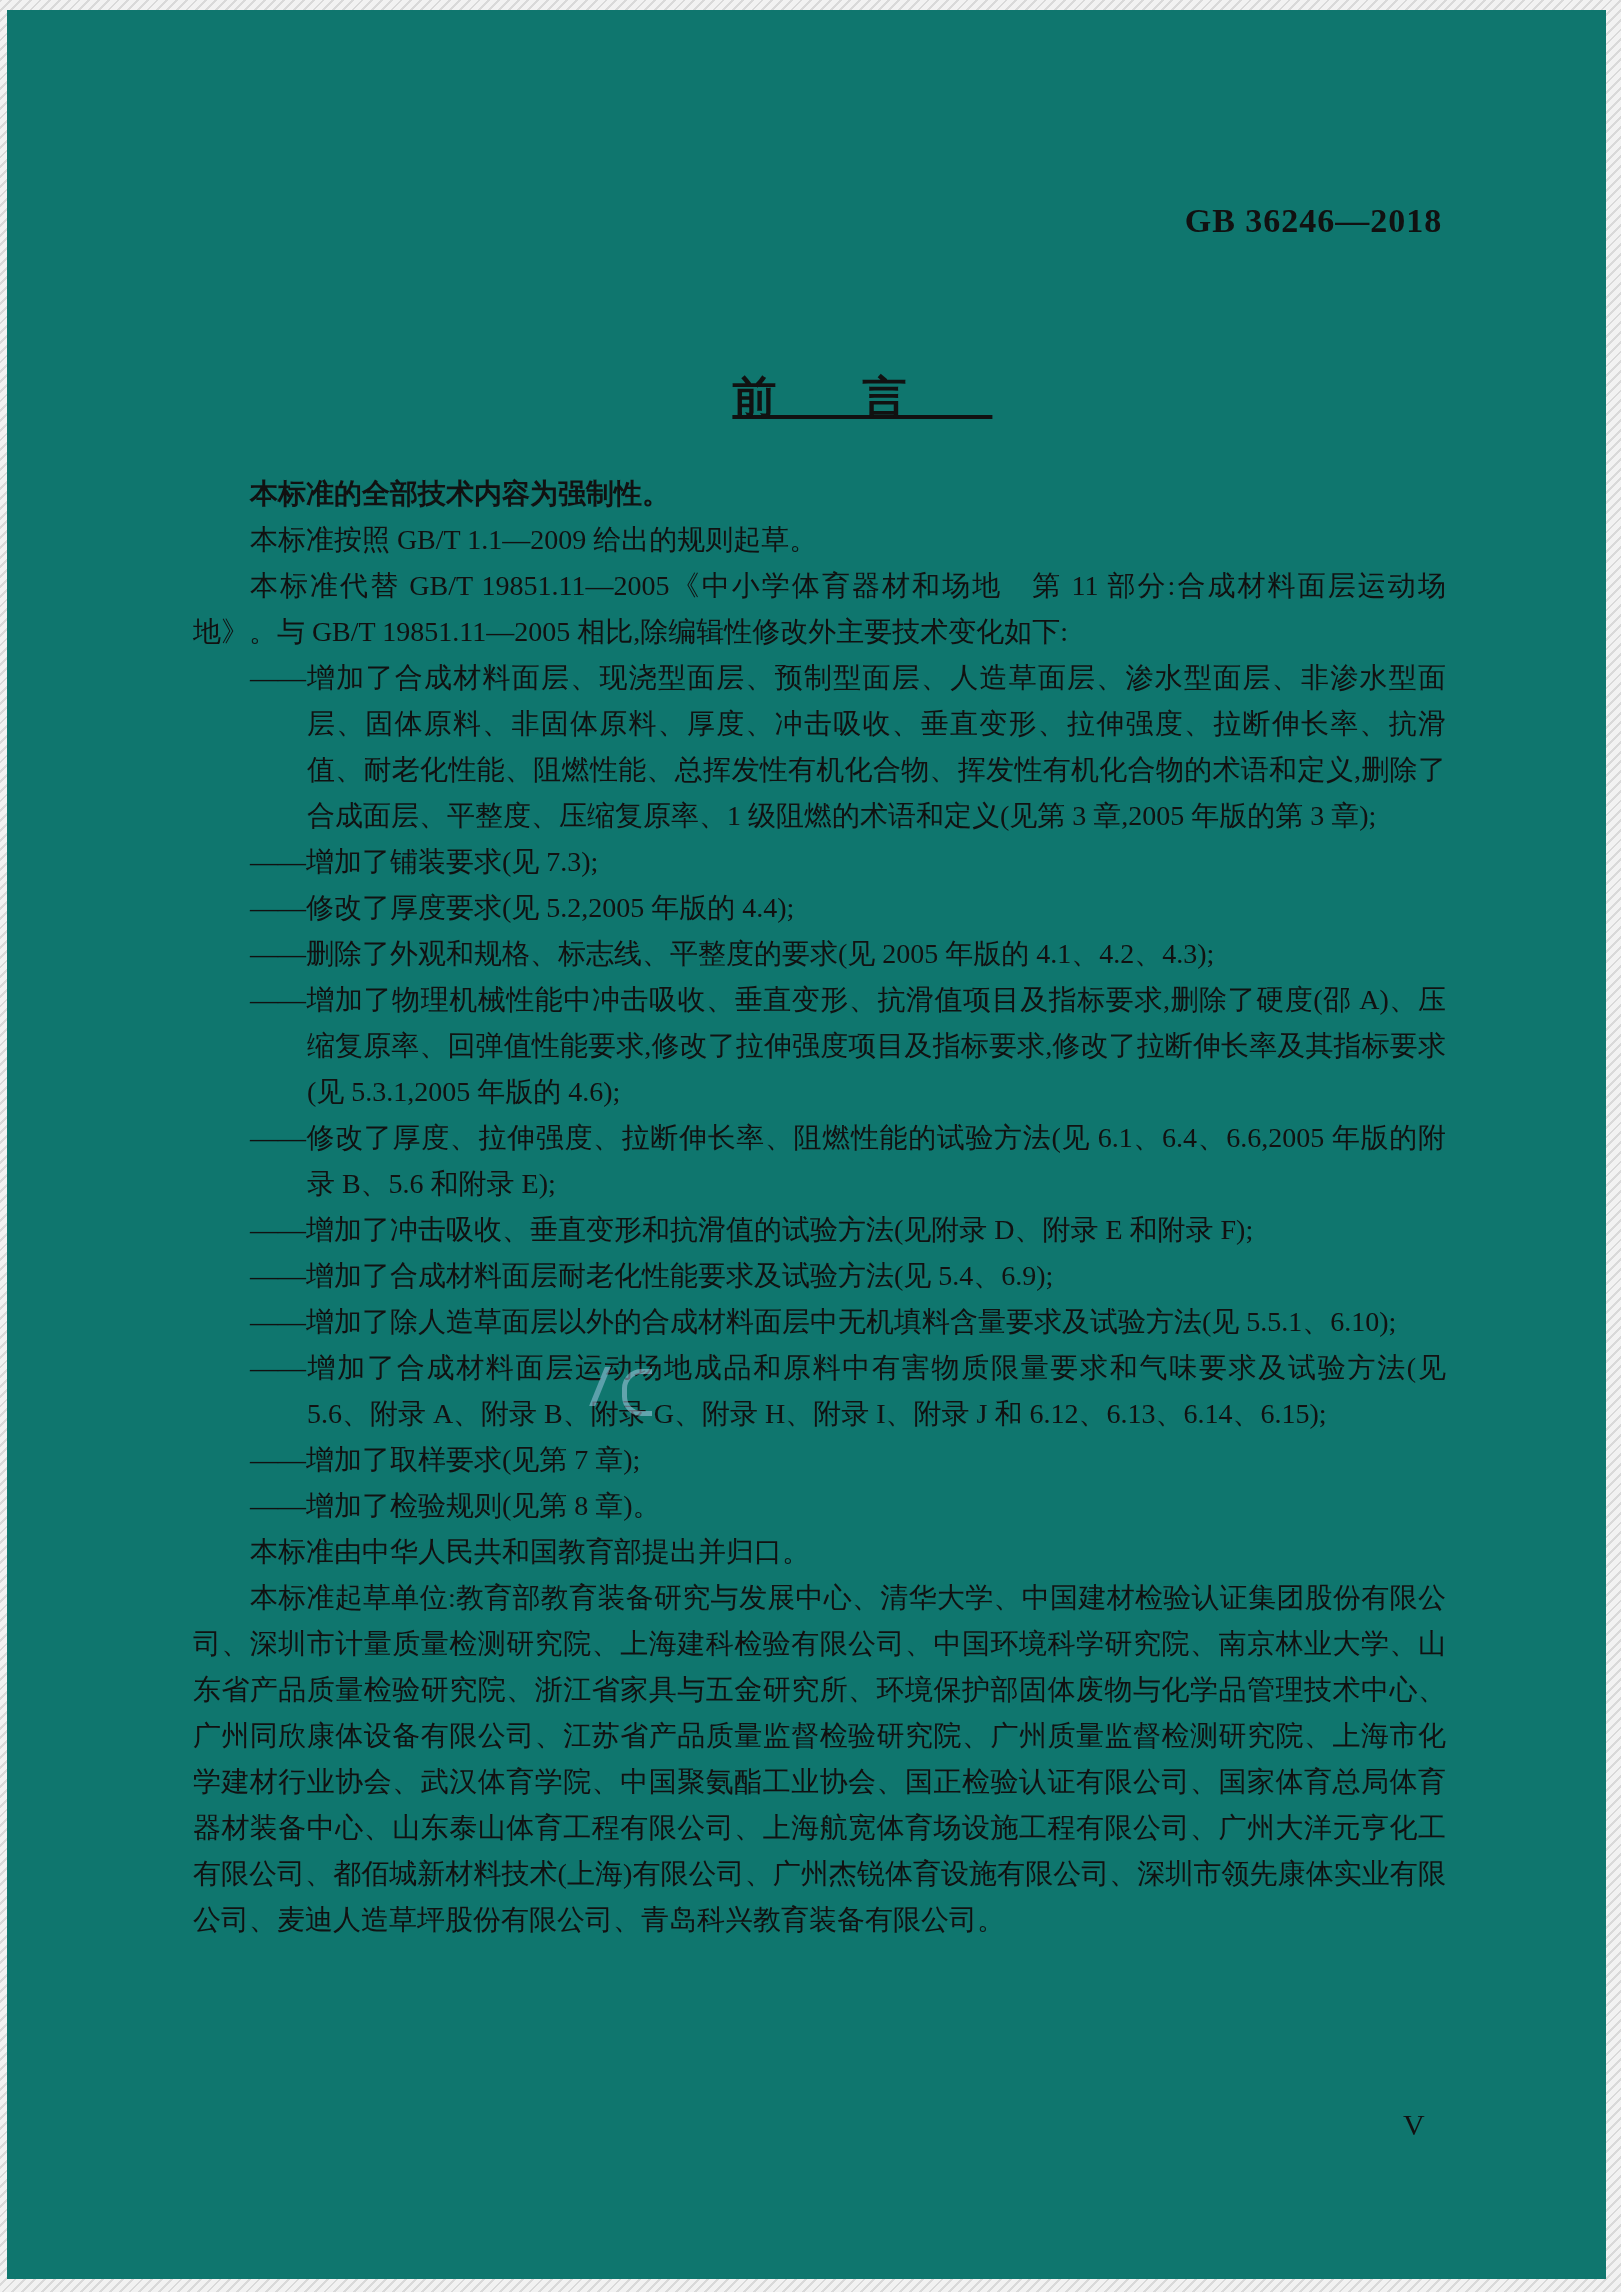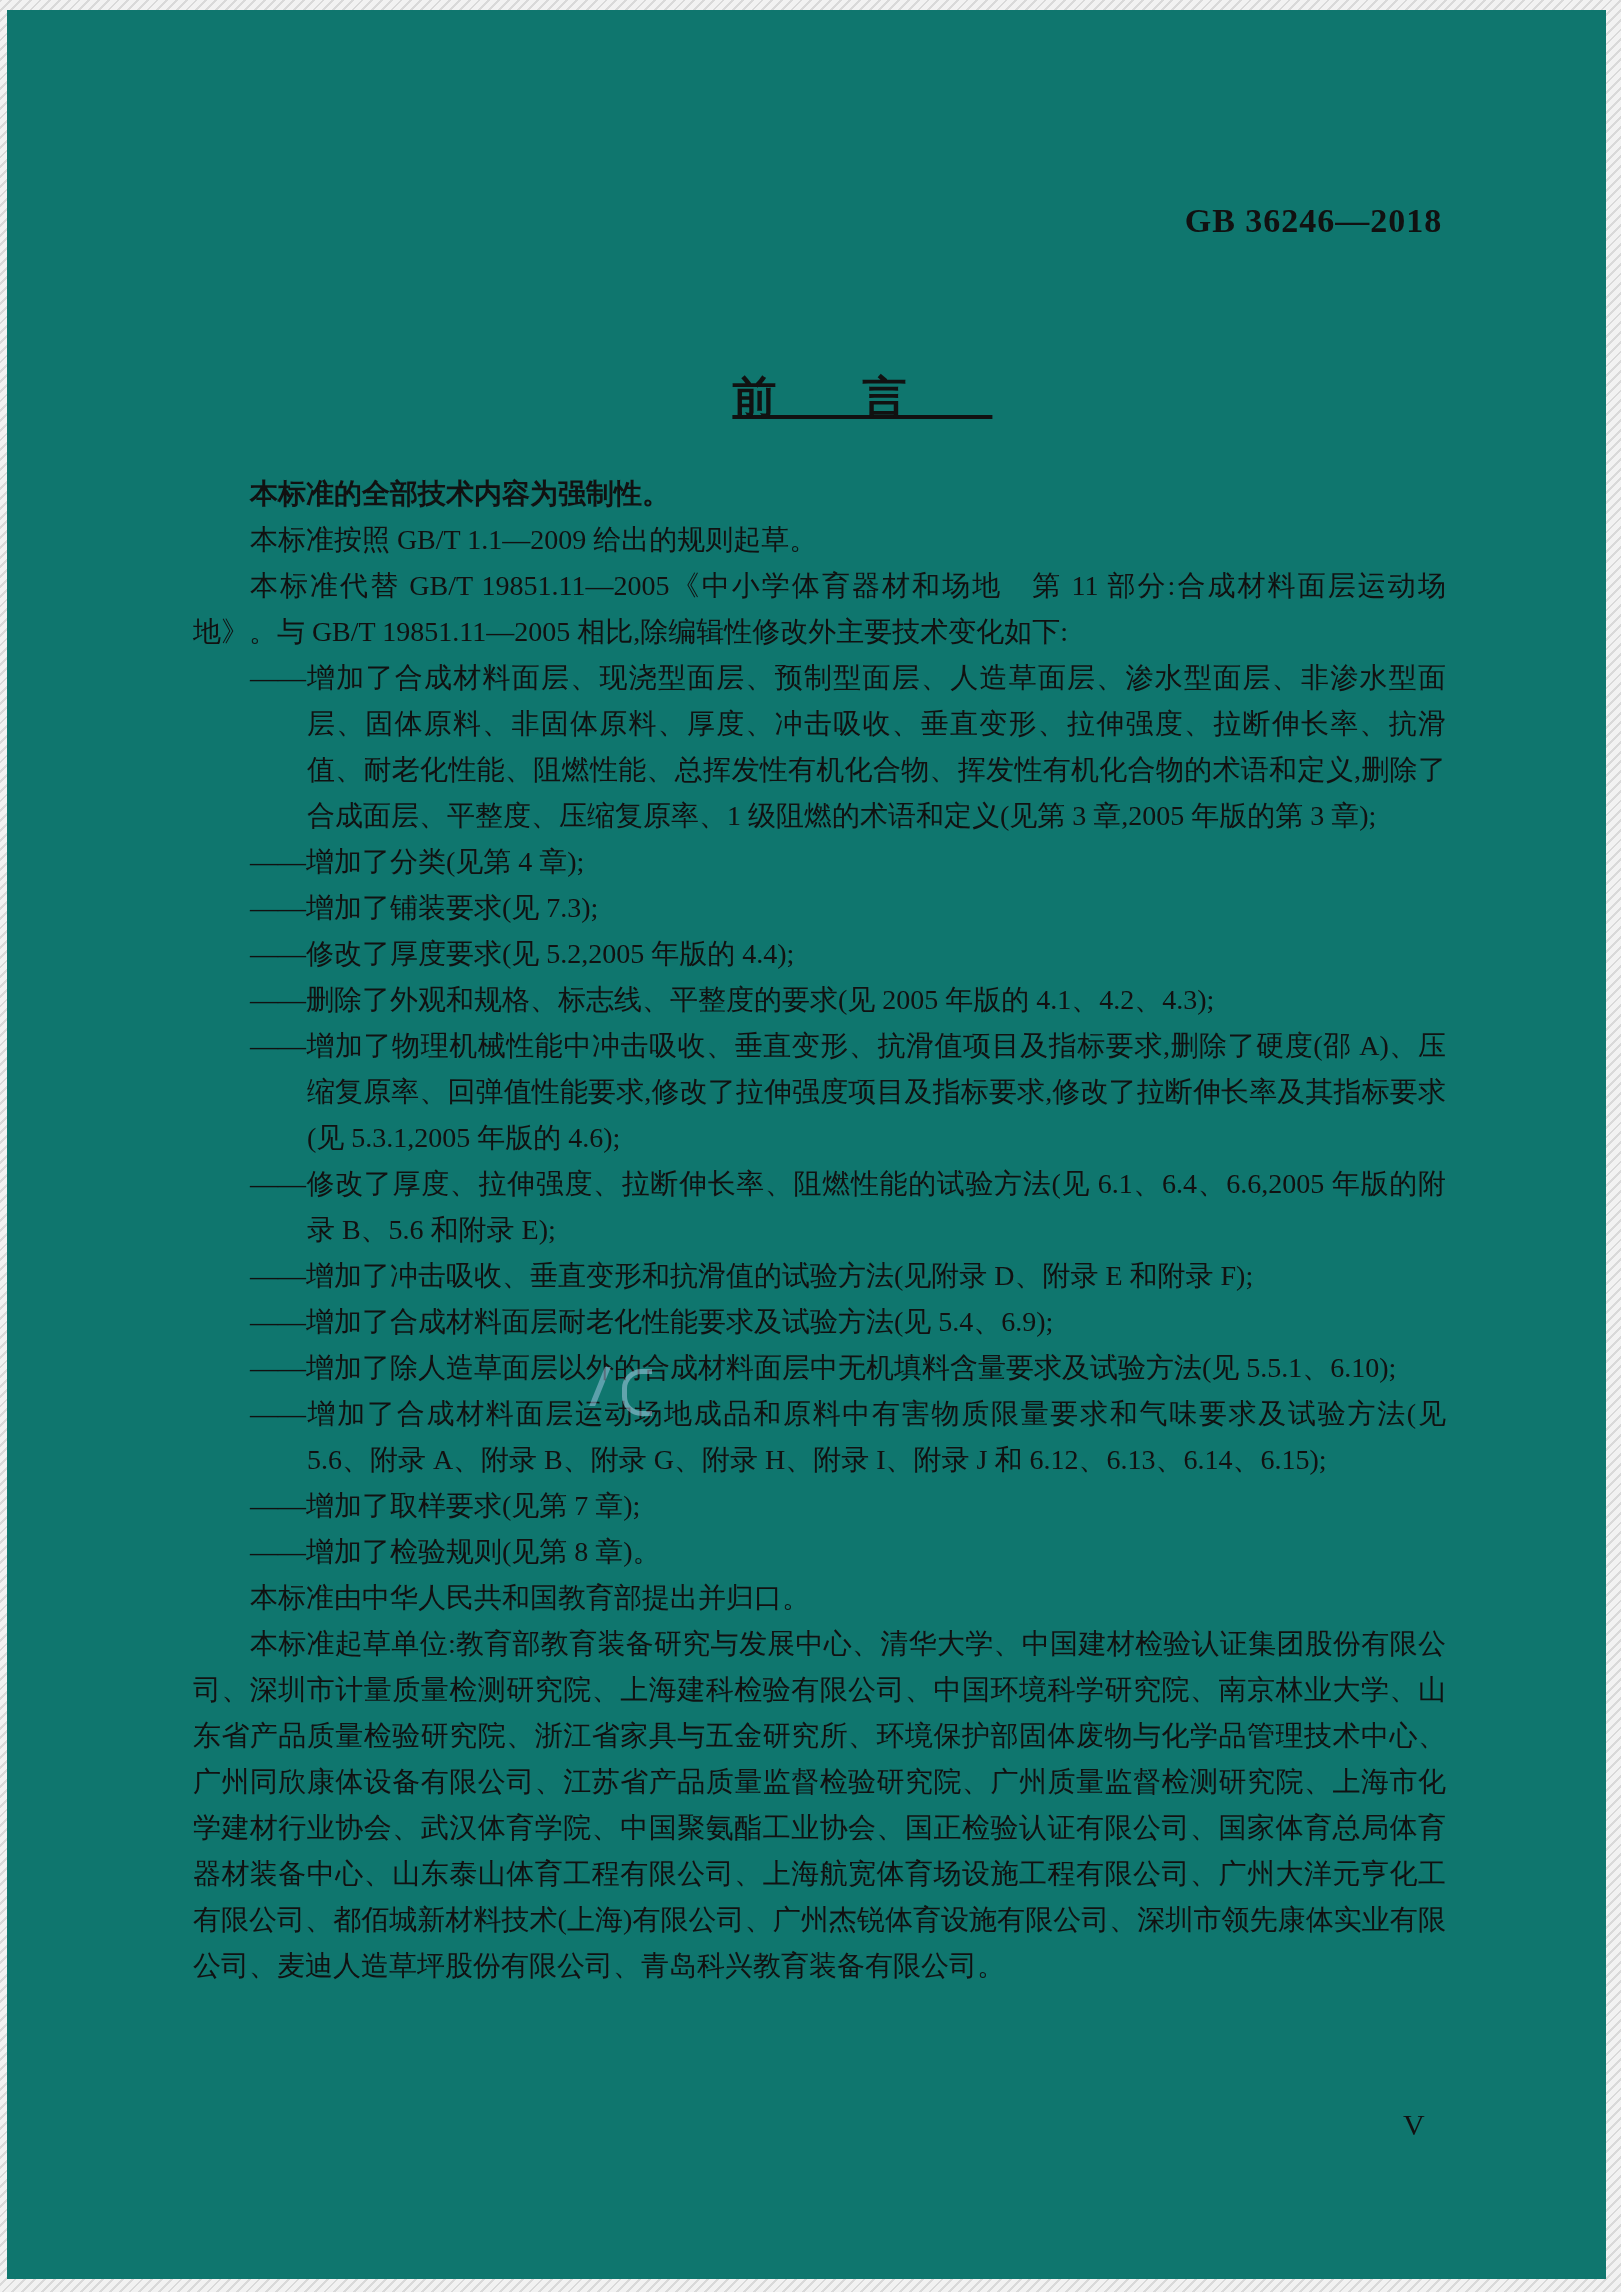--- a/index.html
+++ b/index.html
@@ -101,21 +101,20 @@
 
   <h1 class="doc-title">前言</h1>
 
   <div class="content">
     <p class="para bold">本标准的全部技术内容为强制性。</p>
     <p class="para">本标准按照 GB/T 1.1—2009 给出的规则起草。</p>
     <p class="para">本标准代替 GB/T 19851.11—2005《中小学体育器材和场地　第 11 部分:合成材料面层运动场地》。与 GB/T 19851.11—2005 相比,除编辑性修改外主要技术变化如下:</p>
 
     <div>
       <p class="change-item">——增加了合成材料面层、现浇型面层、预制型面层、人造草面层、渗水型面层、非渗水型面层、固体原料、非固体原料、厚度、冲击吸收、垂直变形、拉伸强度、拉断伸长率、抗滑值、耐老化性能、阻燃性能、总挥发性有机化合物、挥发性有机化合物的术语和定义,删除了合成面层、平整度、压缩复原率、1 级阻燃的术语和定义(见第 3 章,2005 年版的第 3 章);</p>
-      <p class="change-item">——增加了分类(见第 4 章);</p>
       <p class="change-item">——增加了铺装要求(见 7.3);</p>
       <p class="change-item">——修改了厚度要求(见 5.2,2005 年版的 4.4);</p>
       <p class="change-item">——删除了外观和规格、标志线、平整度的要求(见 2005 年版的 4.1、4.2、4.3);</p>
       <p class="change-item">——增加了物理机械性能中冲击吸收、垂直变形、抗滑值项目及指标要求,删除了硬度(邵 A)、压缩复原率、回弹值性能要求,修改了拉伸强度项目及指标要求,修改了拉断伸长率及其指标要求(见 5.3.1,2005 年版的 4.6);</p>
       <p class="change-item">——修改了厚度、拉伸强度、拉断伸长率、阻燃性能的试验方法(见 6.1、6.4、6.6,2005 年版的附录 B、5.6 和附录 E);</p>
       <p class="change-item">——增加了冲击吸收、垂直变形和抗滑值的试验方法(见附录 D、附录 E 和附录 F);</p>
       <p class="change-item">——增加了合成材料面层耐老化性能要求及试验方法(见 5.4、6.9);</p>
       <p class="change-item">——增加了除人造草面层以外的合成材料面层中无机填料含量要求及试验方法(见 5.5.1、6.10);</p>
       <p class="change-item">——增加了合成材料面层运动场地成品和原料中有害物质限量要求和气味要求及试验方法(见 5.6、附录 A、附录 B、附录 G、附录 H、附录 I、附录 J 和 6.12、6.13、6.14、6.15);</p>
       <p class="change-item">——增加了取样要求(见第 7 章);</p>

